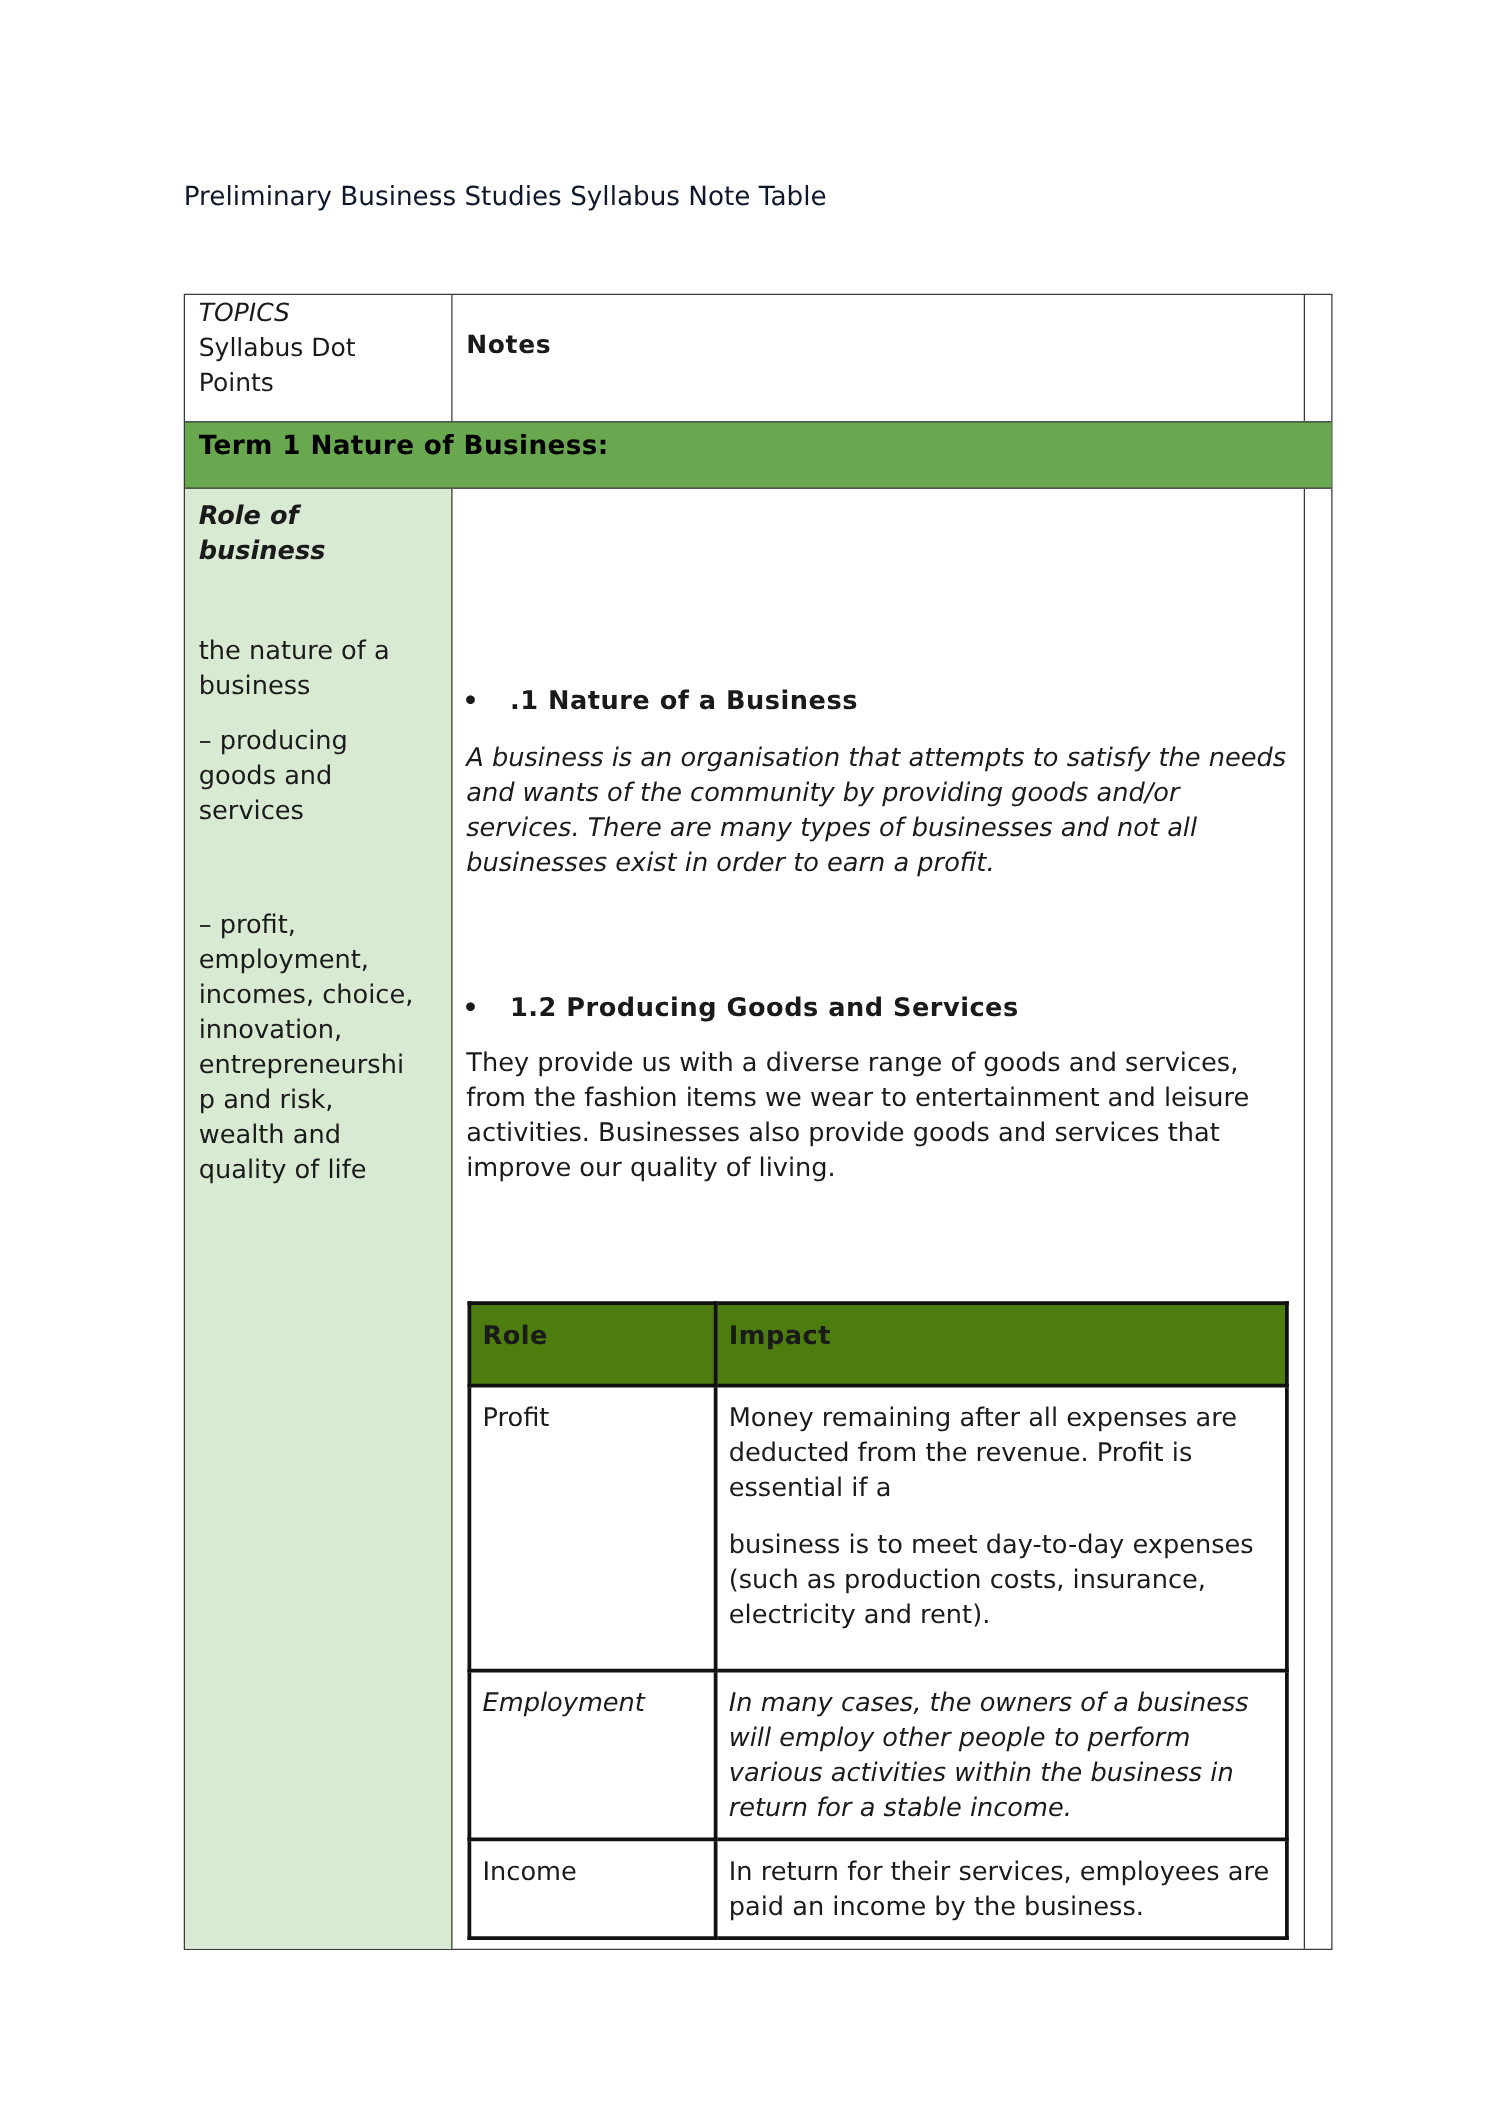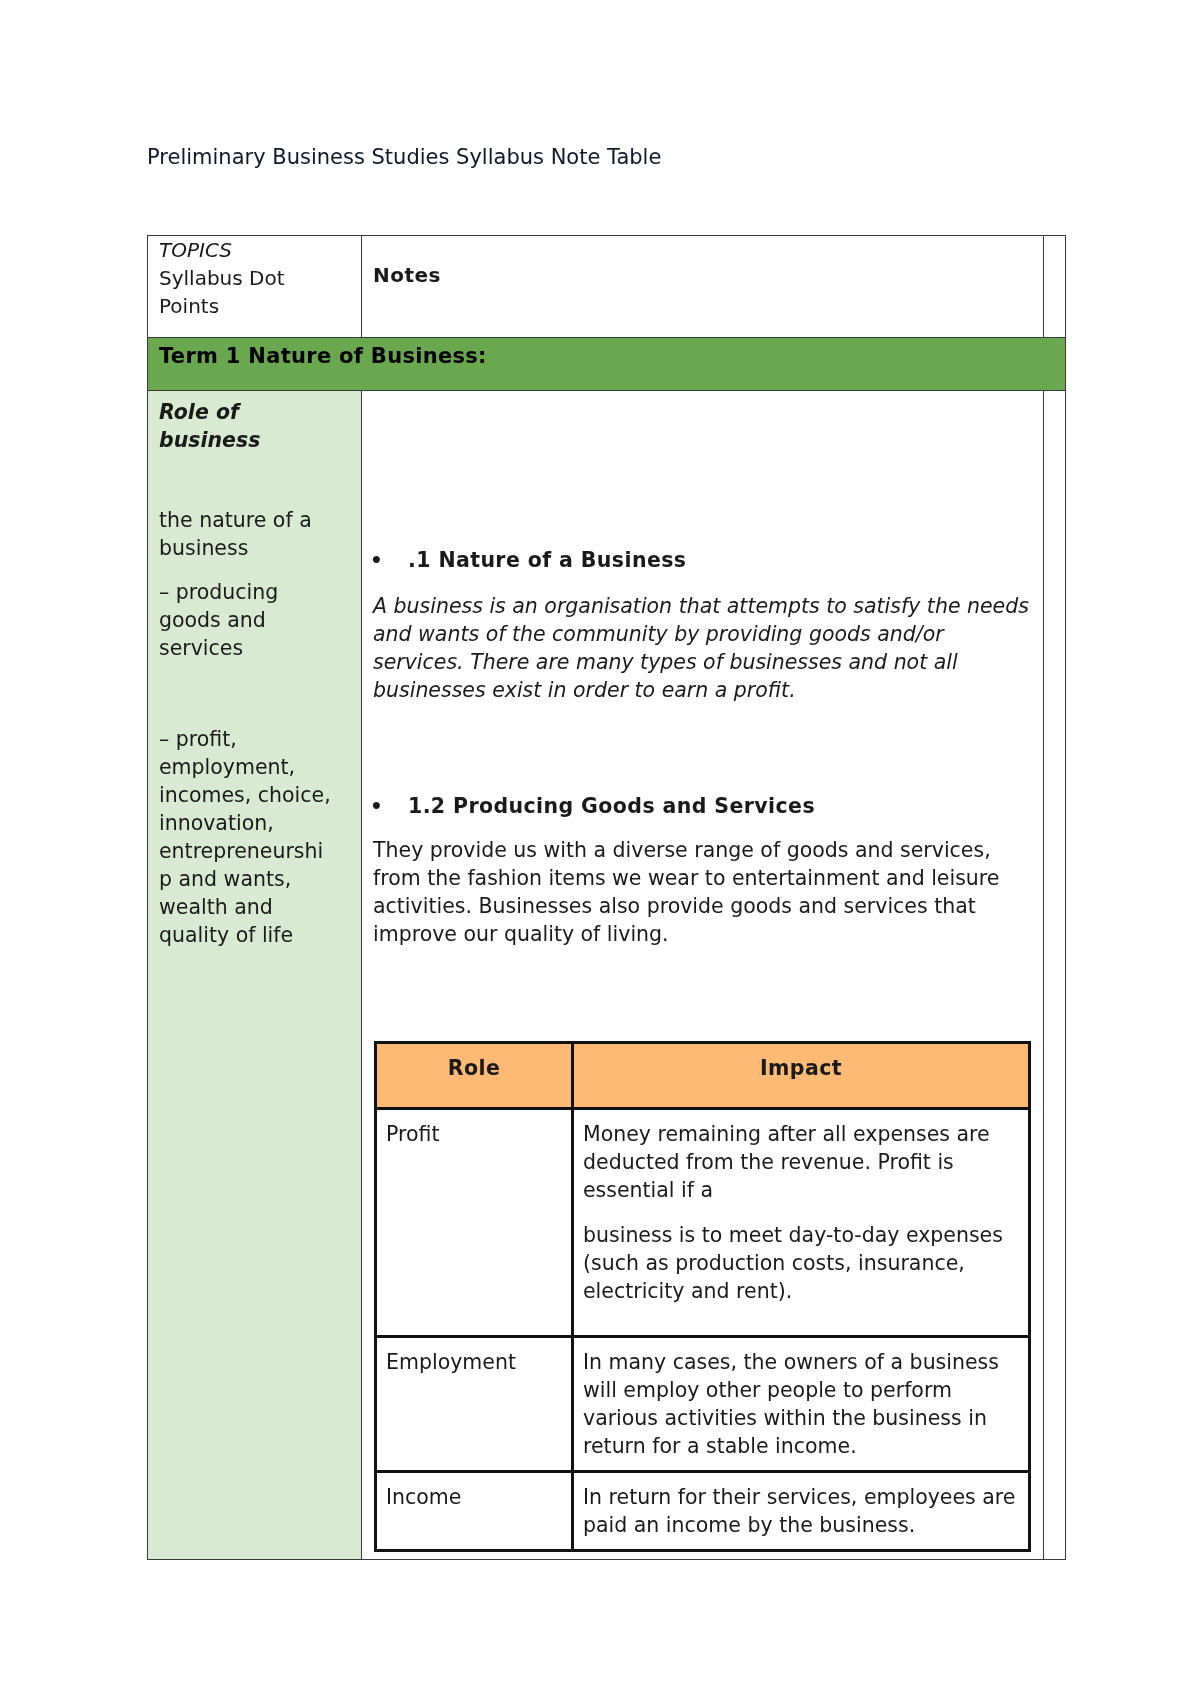--- a/index.html
+++ b/index.html
@@ -35,21 +35,21 @@
   .bullet-head { position: absolute; left: 260px; font-size: 20.5px; font-weight: bold; letter-spacing: 0.4px; }
   .bullet-dot { position: absolute; left: -38px; top: 0; font-size: 20px; }
   .bh1 { top: 312px; }
   .n1 { top: 356px; font-style: italic; }
   .bh2 { top: 558px; }
   .n2 { top: 600px; }
 
   .inner { position: absolute; left: 226px; top: 805px; width: 657px; border-collapse: collapse;
            font-size: 20.5px; line-height: 28px; }
   .inner td { border: 3px solid #111; vertical-align: top; padding: 10px 9px; box-sizing: border-box; }
-  .inner tr.head td { background: #fdba74; font-weight: bold; height: 66px; letter-spacing: 0.4px; text-align: center; }
+  .inner tr.head td { background: #4d7c0f; font-weight: bold; height: 66px; letter-spacing: 0.4px; }
   .inner td.role { width: 197px; }
   .inner .para2 { margin-top: 17px; }
 </style>
 </head>
 <body>
 
 <div class="doc-title">Preliminary Business Studies Syllabus Note Table</div>
 
 <div class="outer">
   <div class="left-col"></div>
@@ -82,21 +82,21 @@
     <div>– producing</div>
     <div>goods and</div>
     <div>services</div>
   </div>
   <div class="left-text lt3">
     <div>– profit,</div>
     <div>employment,</div>
     <div>incomes, choice,</div>
     <div>innovation,</div>
     <div>entrepreneurshi</div>
-    <div>p and wants,</div>
+    <div>p and risk,</div>
     <div>wealth and</div>
     <div>quality of life</div>
   </div>
 
   <div class="bullet-head bh1">
     <span class="bullet-dot">•</span>
     <span>.1 Nature of a Business</span>
   </div>
   <div class="notes n1">A business is an organisation that attempts to satisfy the needs and wants of the community by providing goods and/or services. There are many types of businesses and not all businesses exist in order to earn a profit.</div>
 
@@ -112,21 +112,21 @@
       <td class="role">Role</td>
       <td>Impact</td>
     </tr>
     <tr style="height:228px;">
       <td class="role">Profit</td>
       <td>
         <div>Money remaining after all expenses are deducted from the revenue. Profit is essential if a</div>
         <div class="para2">business is to meet day-to-day expenses (such as production costs, insurance, electricity and rent).</div>
       </td>
     </tr>
-    <tr style="height:108px;">
+    <tr style="height:108px;font-style:italic;">
       <td class="role">Employment</td>
       <td>In many cases, the owners of a business will employ other people to perform various activities within the business in return for a stable income.</td>
     </tr>
     <tr style="height:74px;">
       <td class="role">Income</td>
       <td>In return for their services, employees are paid an income by the business.</td>
     </tr>
   </tbody>
     </table>
 </div>

